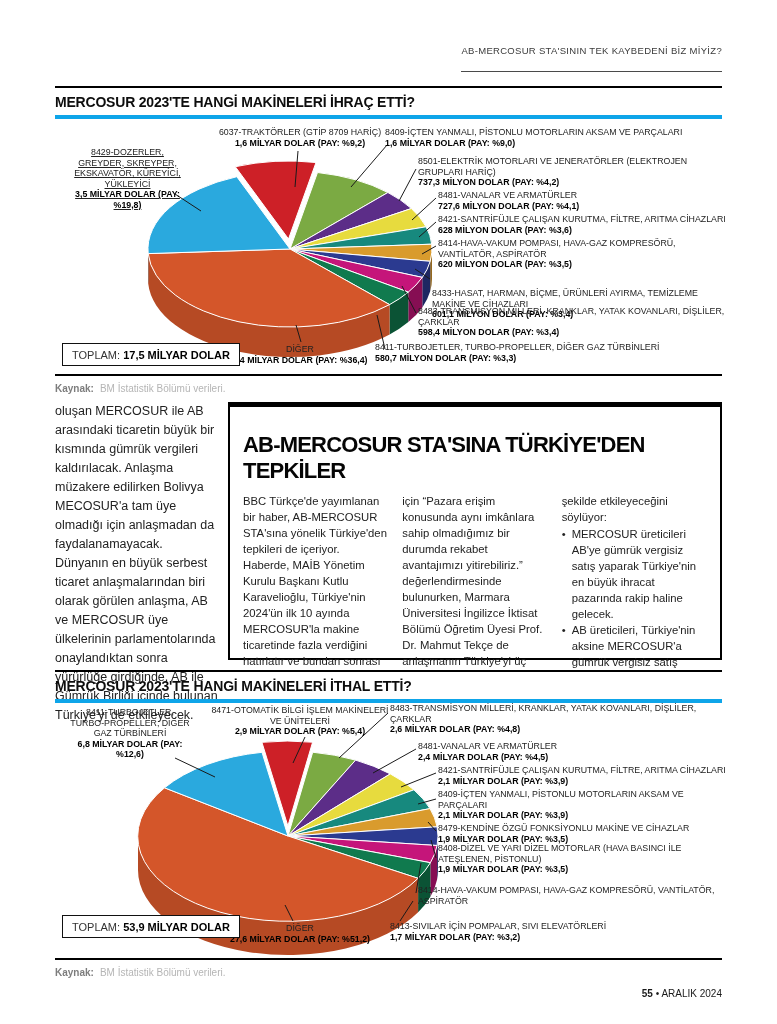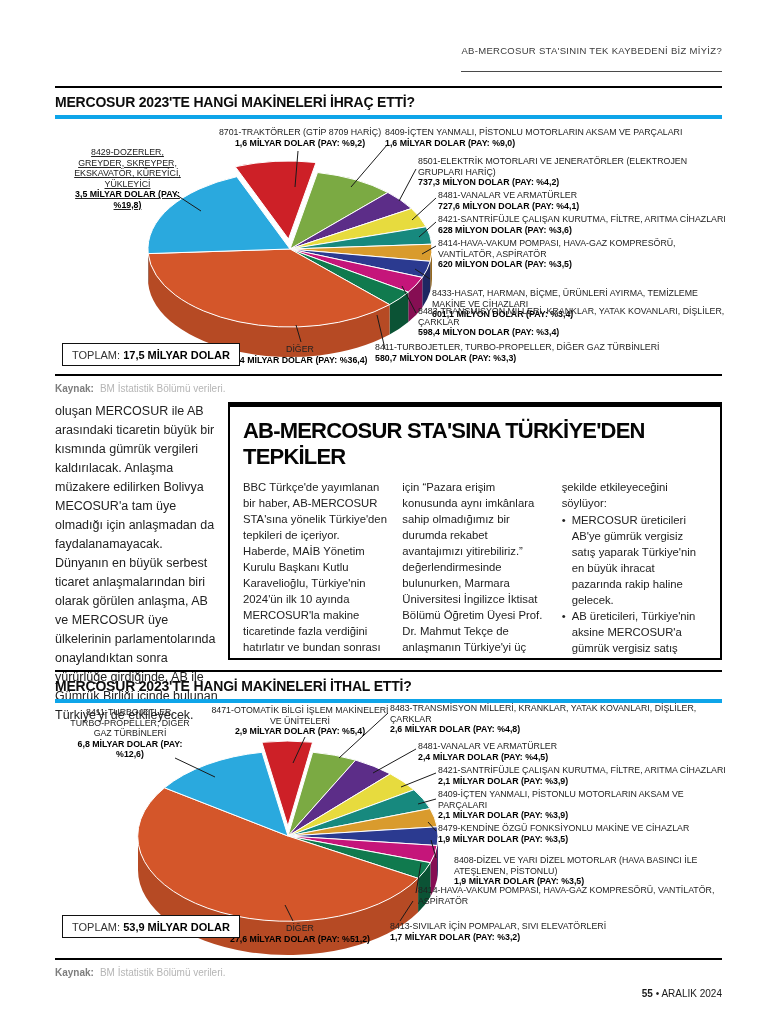--- a/index.html
+++ b/index.html
@@ -29,21 +29,21 @@
   .ctr{text-align:center;}
 
   .toplam{position:absolute;border:1.5px solid #111;padding:5px 9px 4px 9px;font-size:11px;
           background:#fff;white-space:nowrap;color:#333;}
   .toplam b{font-weight:800;color:#000;}
 
   
   #leftcol{top:402px;left:55px;width:167px;font-size:12.5px;line-height:1.52;color:#222;}
   #leftcol p{margin:0;}
   #artbox{top:402px;left:228px;width:494px;height:258px;border:2px solid #000;border-top-width:5px;
-          box-sizing:border-box;padding:9px 13px 0 13px;background:#fff;}
+          box-sizing:border-box;padding:23px 13px 0 13px;background:#fff;}
   #arttitle{font-size:22px;font-weight:800;letter-spacing:-.8px;color:#050505;margin:2px 0 9px 0;}
   #artbody{height:192px;overflow:hidden;column-count:3;column-gap:14px;
            font-size:11.3px;line-height:1.42;color:#222;}
   #artbody p{margin:0 0 1px 0;}
   #artbody ul{margin:0;padding:0;list-style:none;}
   #artbody li{position:relative;padding-left:10px;}
   #artbody li::before{content:"\2022";position:absolute;left:0;top:0;}
 
   .leaders line{stroke:#1a1a1a;stroke-width:1;}
 </style>
@@ -86,21 +86,21 @@
         <line x1="381" y1="79" x2="357" y2="101"></line>
         <line x1="381" y1="103" x2="364" y2="118"></line>
         <line x1="381" y1="127" x2="367" y2="135"></line>
         <line x1="375" y1="160" x2="360" y2="150"></line>
         <line x1="361" y1="194" x2="347" y2="167"></line>
         <line x1="330" y1="230" x2="322" y2="196"></line>
         <line x1="246" y1="223" x2="241" y2="206"></line>
       </svg>
 
       <div class="plabel ctr" style="left:155px;top:8px;width:180px;">
-        <div class="nm">8701-TRAKTÖRLER (GTİP 8709 HARİÇ)</div>
+        <div class="nm">6037-TRAKTÖRLER (GTİP 8709 HARİÇ)</div>
         <div class="vl">1,6 MİLYAR DOLAR (PAY: %9,2)</div>
       </div>
       <div class="plabel" style="left:330px;top:8px;width:330px;">
         <div class="nm">8409-İÇTEN YANMALI, PİSTONLU MOTORLARIN AKSAM VE PARÇALARI</div>
         <div class="vl">1,6 MİLYAR DOLAR (PAY: %9,0)</div>
       </div>
       <div class="plabel ctr" style="left:15px;top:28px;width:115px;text-decoration:underline;">
         <div class="nm">8429-DOZERLER, GREYDER, SKREYPER, EKSKAVATÖR, KÜREYİCİ, YÜKLEYİCİ</div>
         <div class="vl">3,5 MİLYAR DOLAR (PAY: %19,8)</div>
       </div>
@@ -218,21 +218,21 @@
         <div class="vl">2,1 MİLYAR DOLAR (PAY: %3,9)</div>
       </div>
       <div class="plabel" style="left:383px;top:86px;width:280px;">
         <div class="nm">8409-İÇTEN YANMALI, PİSTONLU MOTORLARIN AKSAM VE PARÇALARI</div>
         <div class="vl">2,1 MİLYAR DOLAR (PAY: %3,9)</div>
       </div>
       <div class="plabel" style="left:383px;top:120px;width:300px;">
         <div class="nm">8479-KENDİNE ÖZGÜ FONKSİYONLU MAKİNE VE CİHAZLAR</div>
         <div class="vl">1,9 MİLYAR DOLAR (PAY: %3,5)</div>
       </div>
-      <div class="plabel" style="left:383px;top:152px;width:280px;margin-left:16px;">
+      <div class="plabel" style="left:383px;top:140px;width:280px;">
         <div class="nm">8408-DİZEL VE YARI DİZEL MOTORLAR (HAVA BASINCI İLE ATEŞLENEN, PİSTONLU)</div>
         <div class="vl">1,9 MİLYAR DOLAR (PAY: %3,5)</div>
       </div>
       <div class="plabel" style="left:363px;top:182px;width:320px;">
         <div class="nm">8414-HAVA-VAKUM POMPASI, HAVA-GAZ KOMPRESÖRÜ, VANTİLATÖR, ASPİRATÖR</div>
       </div>
       <div class="plabel" style="left:335px;top:218px;width:300px;">
         <div class="nm">8413-SIVILAR İÇİN POMPALAR, SIVI ELEVATÖRLERİ</div>
         <div class="vl">1,7 MİLYAR DOLAR (PAY: %3,2)</div>
       </div>

